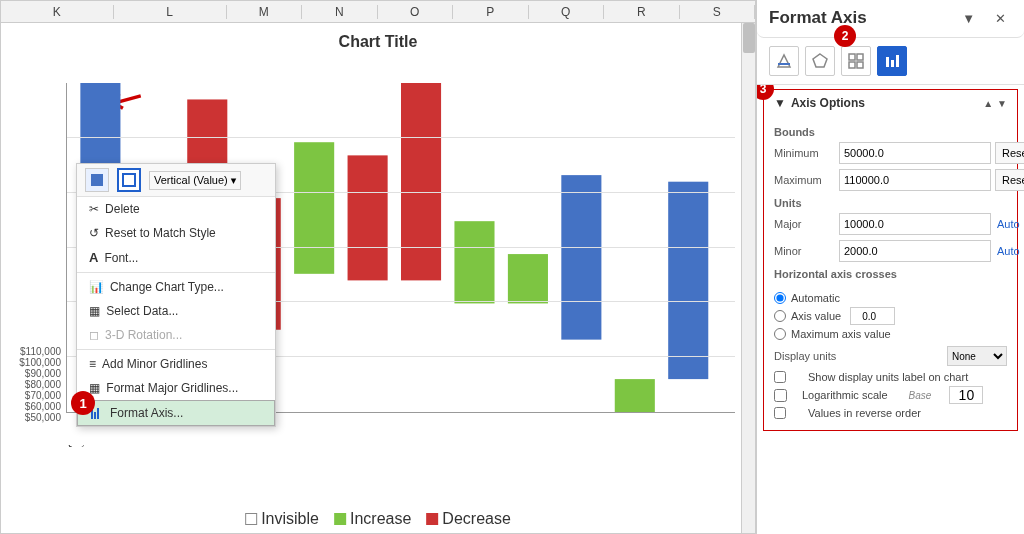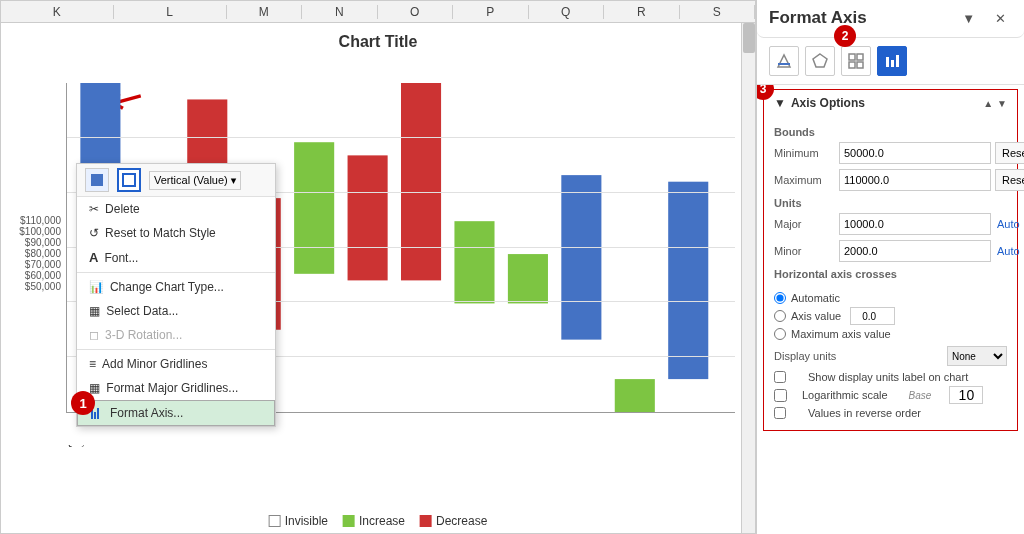--- a/index.html
+++ b/index.html
@@ -79,21 +79,21 @@
 
     
     .y-axis {
       position: absolute;
       left: 5px;
       top: 60px;
       width: 55px;
       height: 340px;
       display: flex;
       flex-direction: column;
-      justify-content: center;
+      justify-content: flex-end;
       align-items: flex-end;
     }
     .y-label {
       font-size: 10px;
       color: #555;
     }
 
     
     .bars-area {
       position: absolute;
@@ -116,21 +116,21 @@
 
     
     .legend {
       position: absolute;
       bottom: 5px;
       left: 50%;
       transform: translateX(-50%);
       display: flex;
       gap: 15px;
       align-items: center;
-      font-size: 12px;
+      font-size: 16px;
       color: #333;
     }
     .legend-item {
       display: flex;
       align-items: center;
       gap: 4px;
     }
     .legend-color {
       width: 12px;
       height: 12px;

